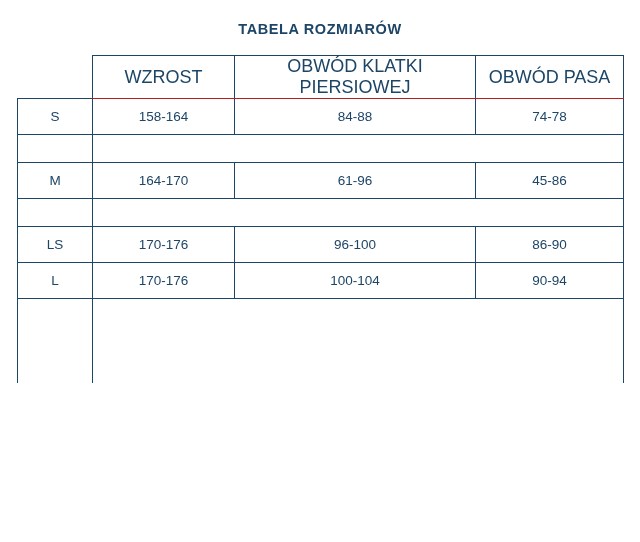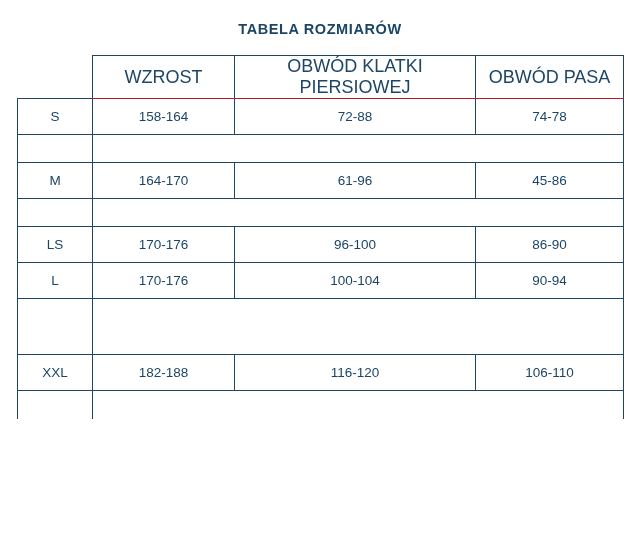--- a/index.html
+++ b/index.html
@@ -109,21 +109,21 @@
         <tr class="header-row">
           <td class="corner"></td>
           <td class="head">WZROST</td>
           <td class="head">OBWÓD KLATKI PIERSIOWEJ</td>
           <td class="head">OBWÓD PASA</td>
         </tr>
 
         <tr>
           <td class="size-label">S</td>
           <td>158-164</td>
-          <td>72-88</td>
+          <td>84-88</td>
           <td>74-78</td>
         </tr>
 
         <tr class="spacer-row">
           <td class="sp-first"></td>
           <td class="sp-span" colspan="3"></td>
         </tr>
 
         <tr>
           <td class="size-label">M</td>
@@ -156,26 +156,20 @@
           <td class="sp-span" colspan="3"></td>
         </tr>
 
 
 
         <tr class="spacer-row">
           <td class="sp-first"></td>
           <td class="sp-span" colspan="3"></td>
         </tr>
 
-        <tr>
-          <td class="size-label">XXL</td>
-          <td>182-188</td>
-          <td>116-120</td>
-          <td>106-110</td>
-        </tr>
 
         <tr class="spacer-row">
           <td class="sp-first"></td>
           <td class="sp-span" colspan="3"></td>
         </tr>
 
       </tbody>
     </table>
   </div>
 

